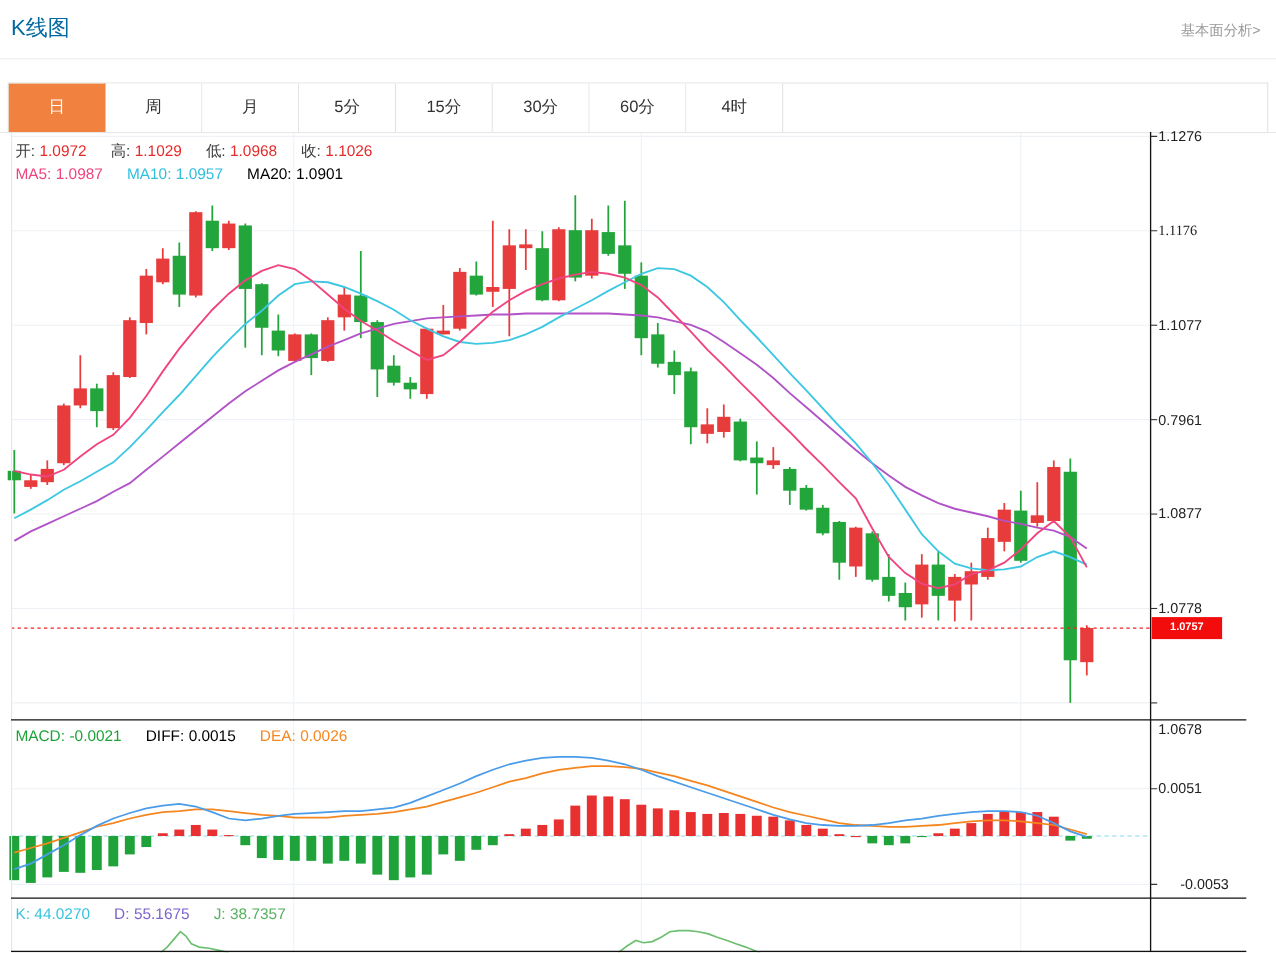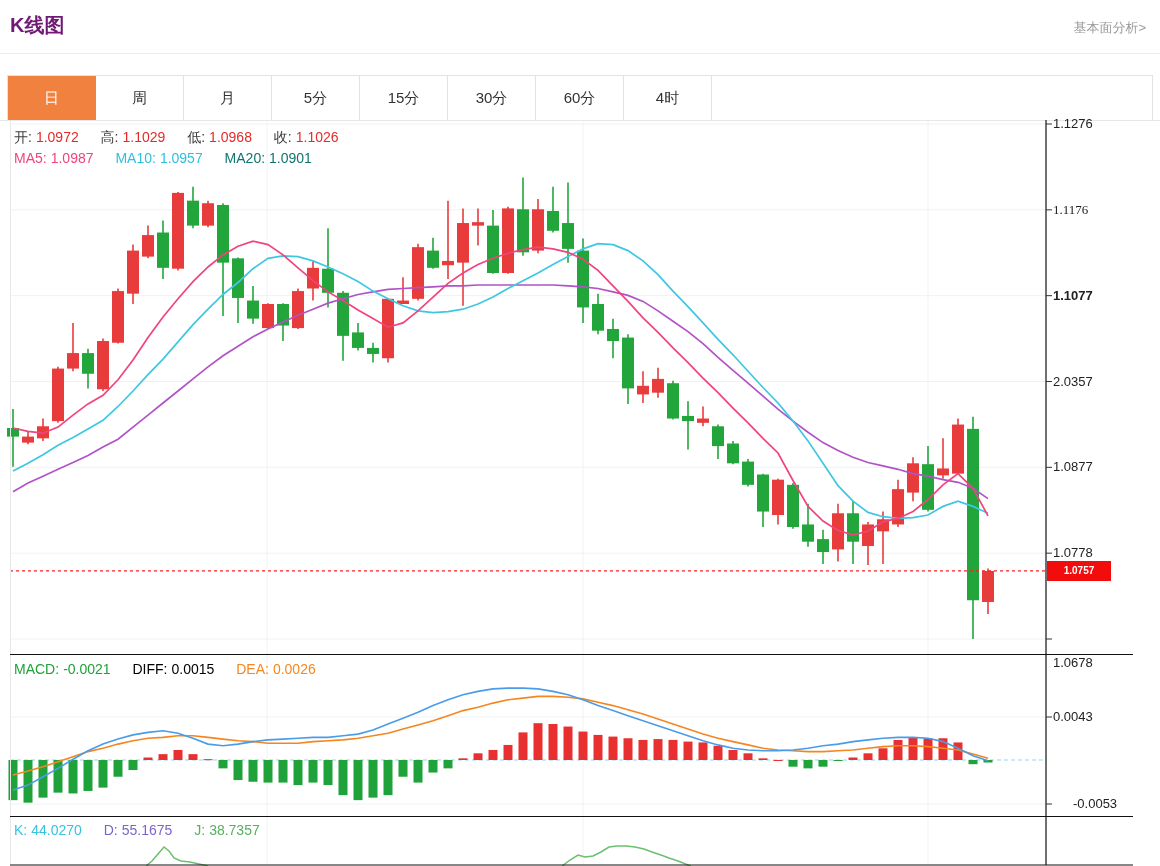--- a/index.html
+++ b/index.html
@@ -1,34 +1,34 @@
 <!DOCTYPE html>
 <html><head>
 <meta charset="utf-8">
 <style>
   html,body{margin:0;padding:0}
   body{width:1160px;height:866px;position:relative;overflow:hidden;background:#fff;
        font-family:"Liberation Sans","DejaVu Sans",sans-serif;}
-  .page-title{position:absolute;left:10px;top:12px;font-size:20px;font-weight:bold;color:#701a75}
+  .page-title{position:absolute;left:10px;top:12px;font-size:20px;font-weight:normal;color:#0369a1}
   .fund-link{position:absolute;right:14px;top:19px;font-size:13px;color:#999;cursor:pointer;text-decoration:none}
   .title-rule{position:absolute;top:53px;left:0;width:1160px;border-top:1px solid #ededed;height:0}
   .tabbar{position:absolute;top:75px;left:7px;width:1144px;height:44px;border:1px solid #e3e3e3;
           display:flex;box-sizing:content-box;background:#fff}
   .tab{width:88px;height:44px;line-height:44px;text-align:center;font-size:15px;color:#333;
        border-right:1px solid #e3e3e3;background:#fff;cursor:pointer;box-sizing:border-box;flex:none}
   .tab.active{background:#f0813e;color:#fff;border-color:#f0813e}
   #chart-wrap{position:absolute;left:0;top:120px;width:1160px;height:746px}
   .leg{position:absolute;font-size:14px;white-space:nowrap;z-index:5}
   .leg span{margin-right:4px}
   .leg .gap{margin-right:18px}
   .lbl{color:#3c3c3c}
   .valred{color:#e52a2a}
   .pink{color:#ef447f}
   .cyan{color:#2fc0dd}
-  .purple{color:#0f766e}
+  .purple{color:#000000}
   .green{color:#1fa23a}
   .blue{color:#000000}
   .orange{color:#f6861f}
   .kcyan{color:#36c3dd}
   .dpurple{color:#7d63cc}
   .jgreen{color:#55b05f}
   .ytick{position:absolute;left:1053px;font-size:13px;color:#222;z-index:4}
   .badge{position:absolute;left:1047px;top:561px;width:64px;height:20px;background:#f20c0c;color:#fff;
          font-size:10px;font-weight:bold;text-align:center;line-height:20px;z-index:6}
 </style>
@@ -308,19 +308,19 @@
       <line x1="1046" y1="519" x2="1052" y2="519" stroke="#333"></line>
       <line x1="1046" y1="597" x2="1052" y2="597" stroke="#333"></line>
       <line x1="1046" y1="684" x2="1052" y2="684" stroke="#333"></line>
     </svg>
 </div>
 
 <div class="badge" id="price-badge" style="top: 560.965px;">1.0757</div>
 
 <div class="ytick" style="top: 116px;">1.1276</div>
 <div class="ytick" style="top: 201.833px; font-family: Liberation Serif, serif;">1.1176</div>
-<div class="ytick" style="top: 287.667px; font-weight: bold;">1.1077</div>
-<div class="ytick" style="top: 373.5px;">2.0357</div>
+<div class="ytick" style="top: 287.667px;">1.1077</div>
+<div class="ytick" style="top: 373.5px;">0.7961</div>
 <div class="ytick" style="top: 459.333px;">1.0877</div>
 <div class="ytick" style="top: 545.167px;">1.0778</div>
 <div class="ytick" style="top: 631px; margin-top: 24px;">1.0678</div>
-<div class="ytick" style="top: 709px;">0.0043</div>
+<div class="ytick" style="top: 709px;">0.0051</div>
 <div class="ytick" style="top: 796px; margin-left: 20px;">-0.0053</div>
 
 </body></html>

